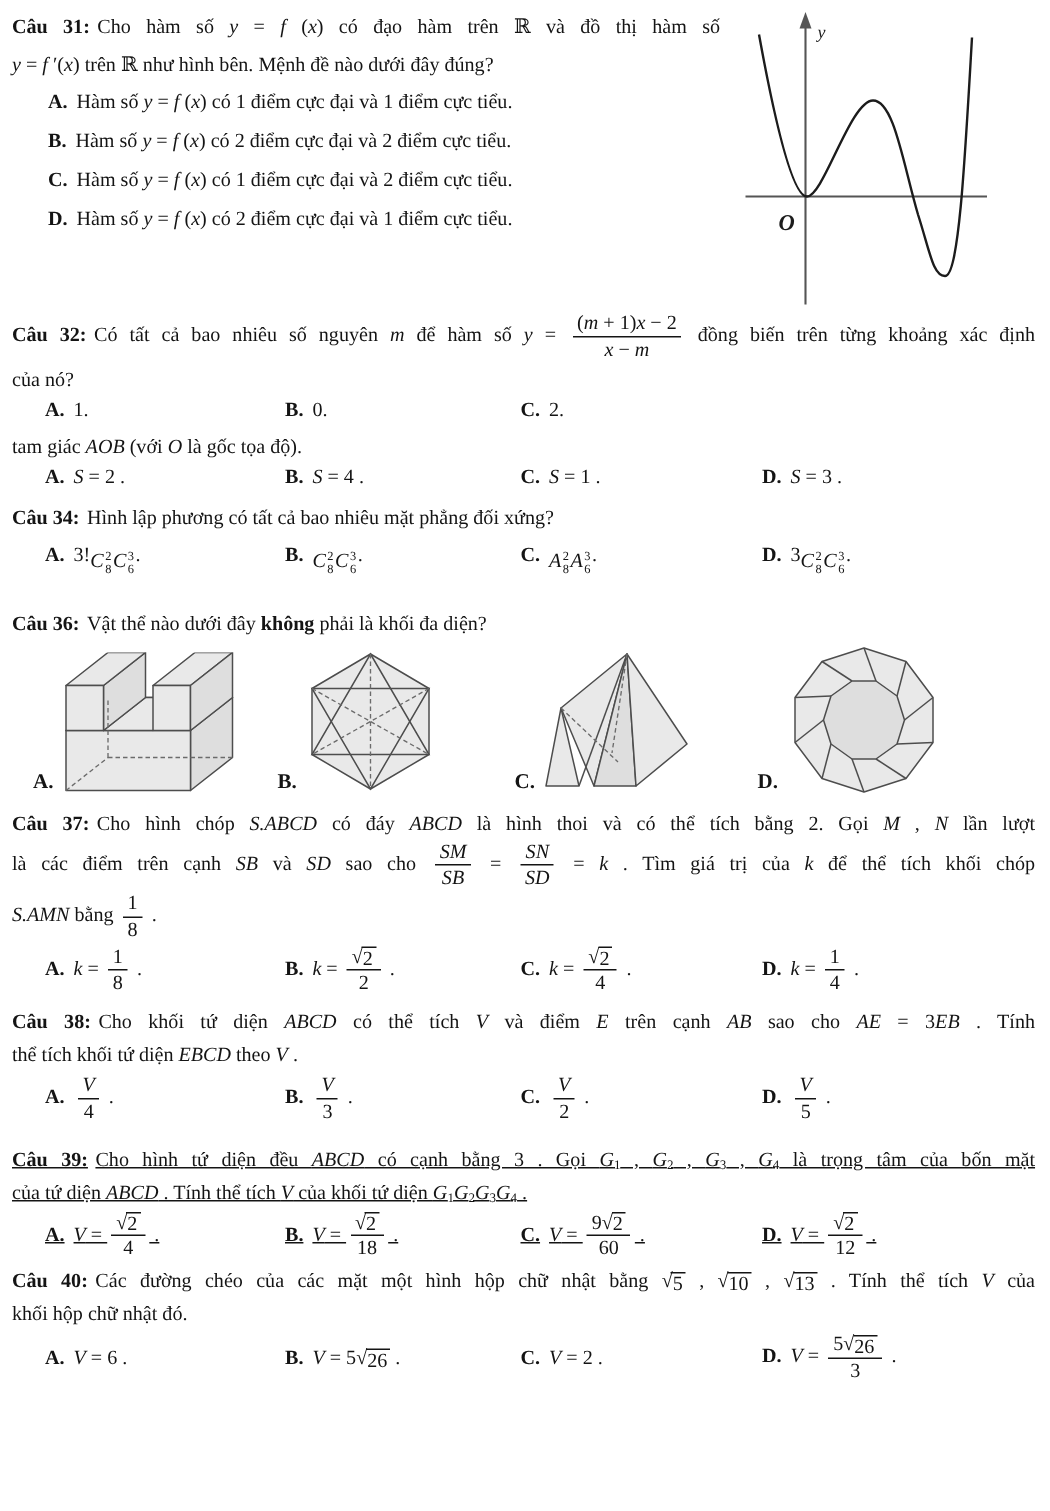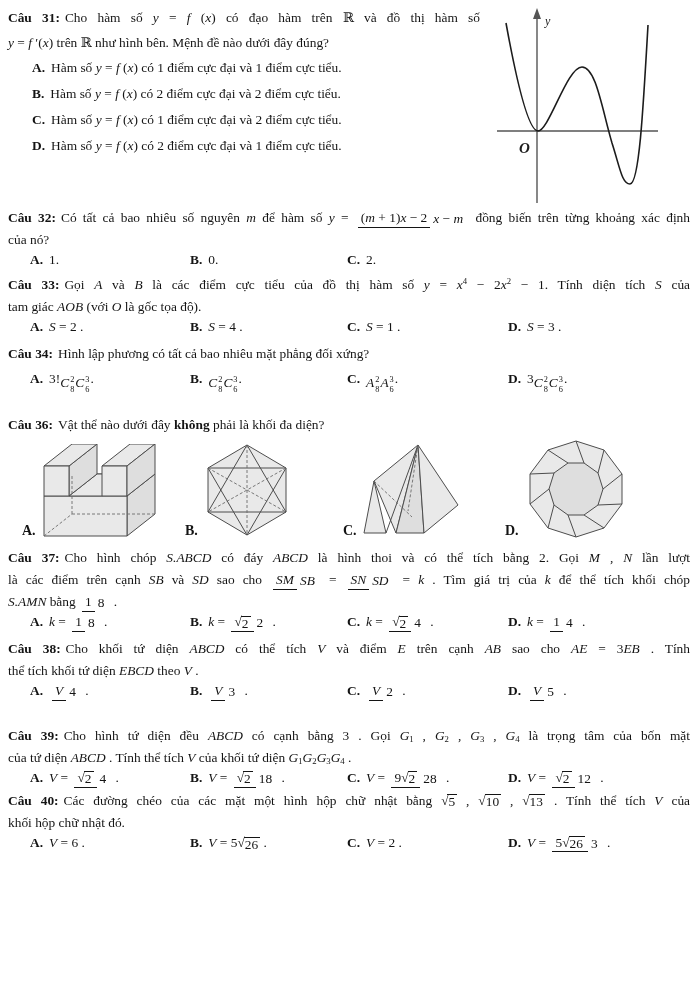--- a/index.html
+++ b/index.html
@@ -23,39 +23,39 @@
   .ol{font-weight:bold;margin-right:6px;}
   
   .ri{font-style:italic;}
   .rb{font-weight:bold;}
   .rsup{font-size:0.65em;vertical-align:0.55em;line-height:0;}
   .rsub{font-size:0.65em;vertical-align:-0.25em;line-height:0;}
   .rss{display:inline-flex;vertical-align:-0.30em;margin-right:1px;}
   .rstack{display:inline-flex;flex-direction:column;font-size:0.62em;line-height:1.15;margin-left:1px;}
   .rstack span{display:block;}
   .rfrac{
-    display:inline-flex;align-items:flex-end;
+    display:inline-flex;flex-direction:column;align-items:center;
     vertical-align:middle;margin:0 3px;line-height:1.25;
   }
   .rnum{border-bottom:1px solid currentColor;padding:0 3px;}
   .rden{padding:0 3px;}
   .rsqrt{white-space:nowrap;}
   .rsym{letter-spacing:-1px;}
   .rbar{display:inline-block;border-top:1.3px solid currentColor;line-height:1.05;padding:0 2px 0 1px;vertical-align:-0.12em;}
   
   .graph{float:right;width:172px;height:200px;margin:0 26px 2px 12px;}
   .graph svg{width:100%;height:100%;}
   .q32{clear:both;margin-top:6px;}
   .q33{margin-top:6px;}
   .q34{margin-top:8px;}
   .q35{margin-top:6px;}
   .q36{margin-top:20px;}
   .q37{margin-top:8px;}
   .q38{margin-top:6px;}
-  .q39{margin-top:24px;}
+  .q39{margin-top:12px;text-decoration:underline;}
   .q40{margin-top:2px;}
   
   .figrow{
     display:grid;grid-template-columns:163px 158px 162px 1fr;
     padding-left:14px;margin-top:3px;align-items:end;
   }
   .fig{display:flex;align-items:flex-end;}
   .fig .ol{margin-right:3px;font-size:14px;}
   .figsvg{display:block;}
   .solid{fill:#e9e9e9;stroke:#4d4d4d;stroke-width:1;stroke-linejoin:round;}
@@ -96,21 +96,20 @@
           </span> đồng biến trên từng khoảng xác định</span></div>
     <div class="ql"><span>của nó?</span></div>
     <div class="optrow">
       <div class="opt"><b class="ol">A.</b><span>1.</span></div>
       <div class="opt"><b class="ol">B.</b><span>0.</span></div>
       <div class="opt"><b class="ol">C.</b><span>2.</span></div>
     </div>
   </section>
 
   <section class="q q33">
-    <div class="ql jl"><b class="qnum">Câu 33:</b><span>Gọi <span class="ri">A</span> và <span class="ri">B</span> là các điểm cực tiểu của đồ thị hàm số <span class="ri">y</span> = <span class="ri">x</span><span class="rsup">4</span> − 2<span class="ri">x</span><span class="rsup">2</span> − 1. Tính diện tích <span class="ri">S</span> của</span></div>
     <div class="ql"><span>tam giác <span class="ri">AOB</span> (với <span class="ri">O</span> là gốc tọa độ).</span></div>
     <div class="optrow">
       <div class="opt"><b class="ol">A.</b><span><span class="ri">S</span> = 2 .</span></div>
       <div class="opt"><b class="ol">B.</b><span><span class="ri">S</span> = 4 .</span></div>
       <div class="opt"><b class="ol">C.</b><span><span class="ri">S</span> = 1 .</span></div>
       <div class="opt"><b class="ol">D.</b><span><span class="ri">S</span> = 3 .</span></div>
     </div>
   </section>
 
   <section class="q q34">
@@ -303,21 +302,21 @@
       <div class="opt"><b class="ol">A.</b><span><span class="ri">V</span> = <span class="rfrac">
               <span class="rnum"><span class="rsqrt"><span class="rsym">√</span><span class="rbar">2</span></span></span>
               <span class="rden">4</span>
             </span> .</span></div>
       <div class="opt"><b class="ol">B.</b><span><span class="ri">V</span> = <span class="rfrac">
               <span class="rnum"><span class="rsqrt"><span class="rsym">√</span><span class="rbar">2</span></span></span>
               <span class="rden">18</span>
             </span> .</span></div>
       <div class="opt"><b class="ol">C.</b><span><span class="ri">V</span> = <span class="rfrac">
               <span class="rnum">9<span class="rsqrt"><span class="rsym">√</span><span class="rbar">2</span></span></span>
-              <span class="rden">28</span>
+              <span class="rden">60</span>
             </span> .</span></div>
       <div class="opt"><b class="ol">D.</b><span><span class="ri">V</span> = <span class="rfrac">
               <span class="rnum"><span class="rsqrt"><span class="rsym">√</span><span class="rbar">2</span></span></span>
               <span class="rden">12</span>
             </span> .</span></div>
     </div>
   </section>
 
   <section class="q q40">
     <div class="ql jl"><b class="qnum">Câu 40:</b><span>Các đường chéo của các mặt một hình hộp chữ nhật bằng <span class="rsqrt"><span class="rsym">√</span><span class="rbar">5</span></span> , <span class="rsqrt"><span class="rsym">√</span><span class="rbar">10</span></span> , <span class="rsqrt"><span class="rsym">√</span><span class="rbar">13</span></span> . Tính thể tích <span class="ri">V</span> của</span></div>

